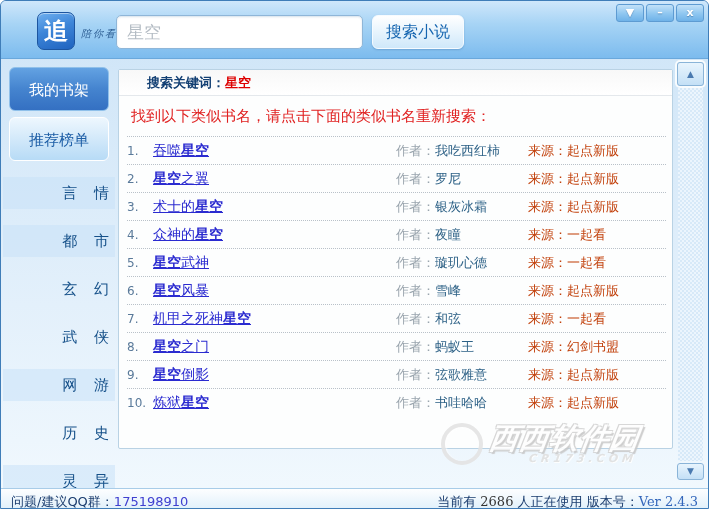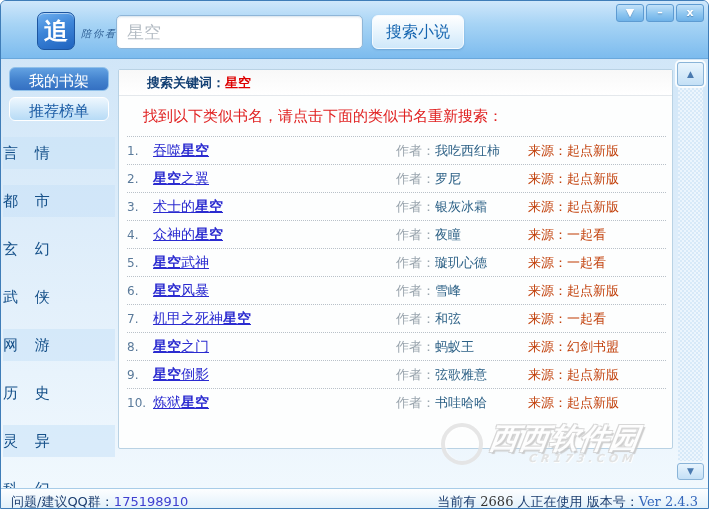--- a/index.html
+++ b/index.html
@@ -39,51 +39,51 @@
   .win-controls { position:absolute; right:4px; top:3px; display:flex; gap:2px; }
   .win-btn {
     width:28px; height:18px; border:1px solid #5d9bd2; border-radius:3px;
     background:linear-gradient(180deg,#c2e1f8 0%,#8ec6f0 55%,#6fb2e8 100%);
     color:#fff; font-size:11px; font-weight:bold; line-height:16px; text-align:center; cursor:pointer;
   }
   .win-btn .g { text-shadow:0 1px 1px rgba(40,90,140,.5); }
   
   .sidebar { position:absolute; left:2px; top:60px; width:112px; height:420px; }
   .side-btn {
-    width:100px; height:24px; margin:6px auto 0 auto; display:block;
+    width:100px; height:44px; margin:6px auto 0 auto; display:block;
     border-radius:6px; font-size:15px; text-align:center; line-height:25px; cursor:pointer;
   }
   .side-btn.active {
     background:linear-gradient(180deg,#63a2e2 0%,#4584cf 50%,#3470c2 100%);
     border:1px solid #8fc0ea; color:#fff;
   }
   .side-btn.plain {
     background:linear-gradient(180deg,#eef7fe 0%,#cde6f9 60%,#b7dbf6 100%);
     border:1px solid #ffffff; color:#1d5ea6; 
   }
   .cat-list { margin-top:10px; }
   .cat-item {
-    height:32px; line-height:32px; text-align:left; font-size:15px; color:#155089;
+    height:32px; line-height:32px; text-align:right; font-size:15px; color:#155089;
     letter-spacing:6px; cursor:pointer;margin-top:16px;
   }
   .cat-item.band { background:rgba(200,226,248,.55); }
   
   .panel {
     position:absolute; left:117px; top:68px; width:555px; height:380px;
     background:#fdfefe; border:1px solid #b9d2e4; border-radius:2px;
   }
   .panel-header {
     height:26px; line-height:25px; padding-left:28px;
     background:linear-gradient(180deg,#f8f8f8,#ffffff);
     border-bottom:1px solid #e4e8ec;
     font-size:13px; font-weight:bold; color:#123f73;
   }
   .panel-header .kw { color:#dd0000; }
   .notice {
-    height:40px; line-height:40px; padding-left:24px;
+    height:40px; line-height:40px; padding-left:12px;
     color:#e02020; font-size:15px; 
   }
   .book-list { }
   .book-row {
     display:flex; align-items:center; height:28px;
     border-top:1px dotted #b9c1c9; margin:0 6px 0 8px; font-size:13px;
   }
   .book-row .num { width:26px; color:#5a7a9a; font-size:12px; }
   .book-row .title { flex:1; color:#2b2bd0; text-decoration:underline; cursor:pointer; font-size:14px; }
   .book-row .title b { font-weight:bold; }

